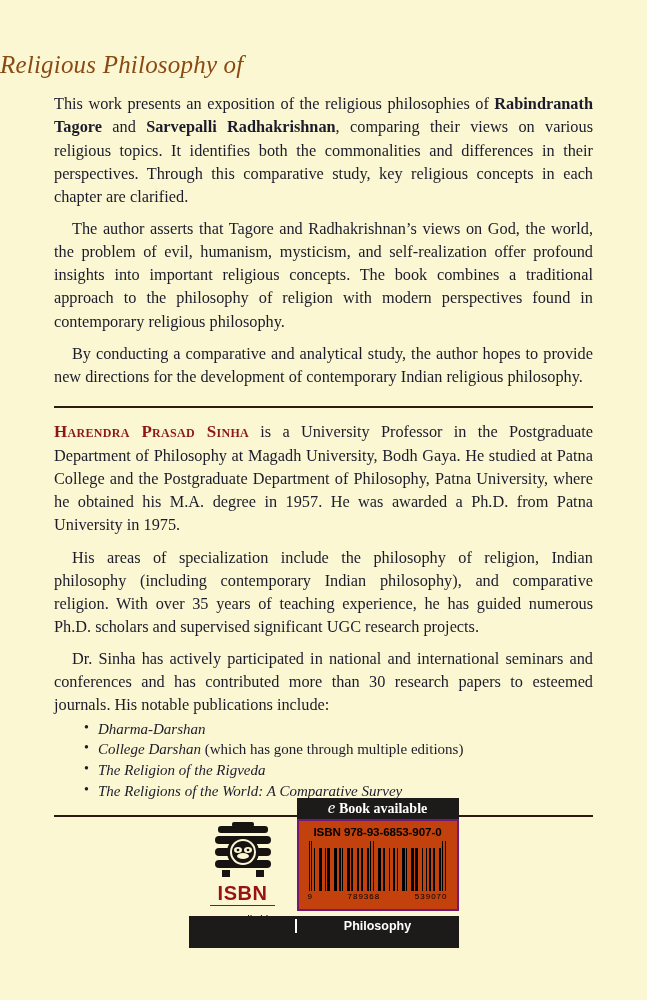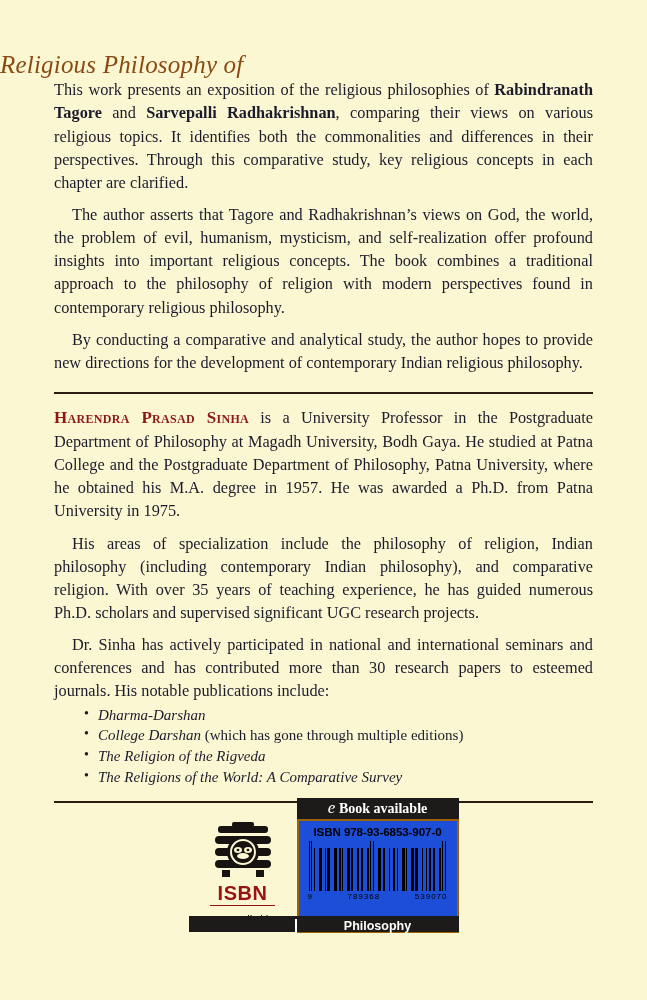--- a/index.html
+++ b/index.html
@@ -41,21 +41,21 @@
     font-variant: small-caps;
     text-transform: none;
     letter-spacing: 0.6px;
     margin-top: 6px;
     line-height: 1.1;
   }
 
   
   .body-wrap {
     padding: 0 54px;
-    margin-top: 0;
+    margin-top: 14px;
   }
   p.blurb {
     margin: 0 0 0 0;
     font-size: 16.3px;
     line-height: 1.42;
     text-align: justify;
     text-justify: inter-word;
     color: #1b1b2b;
   }
   p.blurb + p.blurb {
@@ -185,23 +185,23 @@
     display: inline-block;
     text-align: center;
   }
 
   
   .barcode-box {
     position: absolute;
     left: 108px;
     top: 21px;
     width: 162px;
-    height: 114px;
-    background: #1d4ed8;
-    border: 2px solid #a16207;
+    height: 92px;
+    background: #c2410c;
+    border: 2px solid #701a75;
     box-sizing: border-box;
   }
   .isbn-text {
     text-align: center;
     font-family: "Liberation Sans", sans-serif;
     font-weight: bold;
     font-size: 11.6px;
     color: #000;
     margin-top: 4px;
     letter-spacing: -0.1px;
@@ -227,21 +227,21 @@
     margin: 1px 9px 0 9px;
     letter-spacing: 1px;
   }
 
   
   .subject-bar {
     position: absolute;
     left: 0;
     top: 118px;
     width: 270px;
-    height: 16px;
+    height: 32px;
     background: #1d1b19;
   }
   .subject-divider {
     position: absolute;
     left: 106px;
     top: 3px;
     width: 2px;
     height: 14px;
     background: #ffffff;
   }

